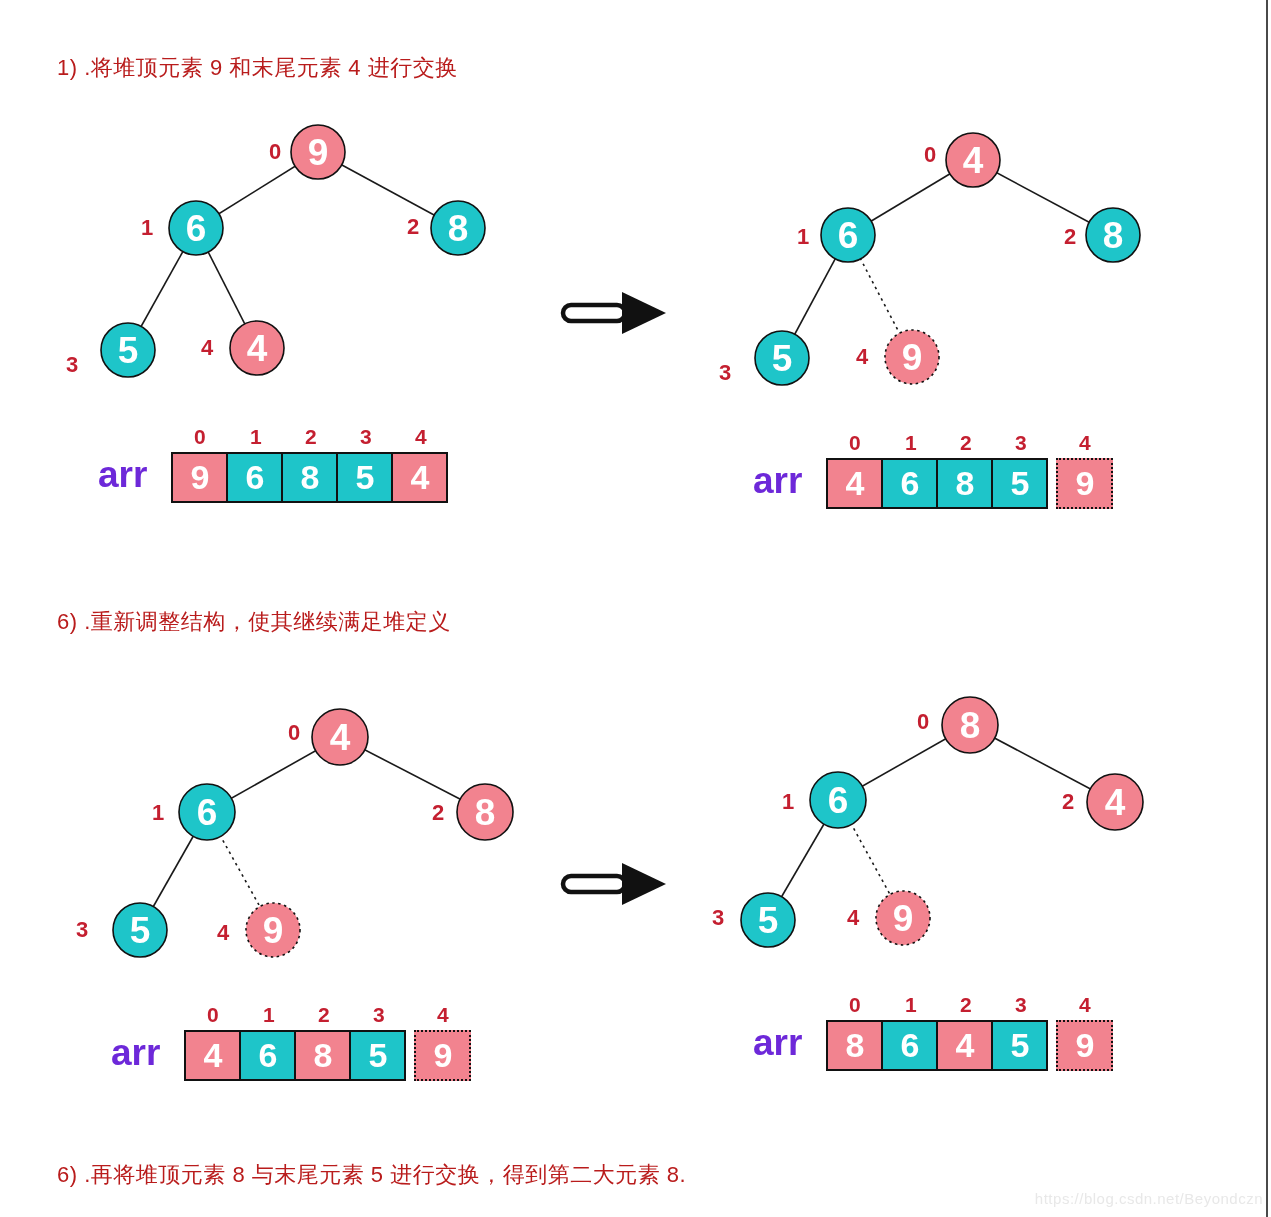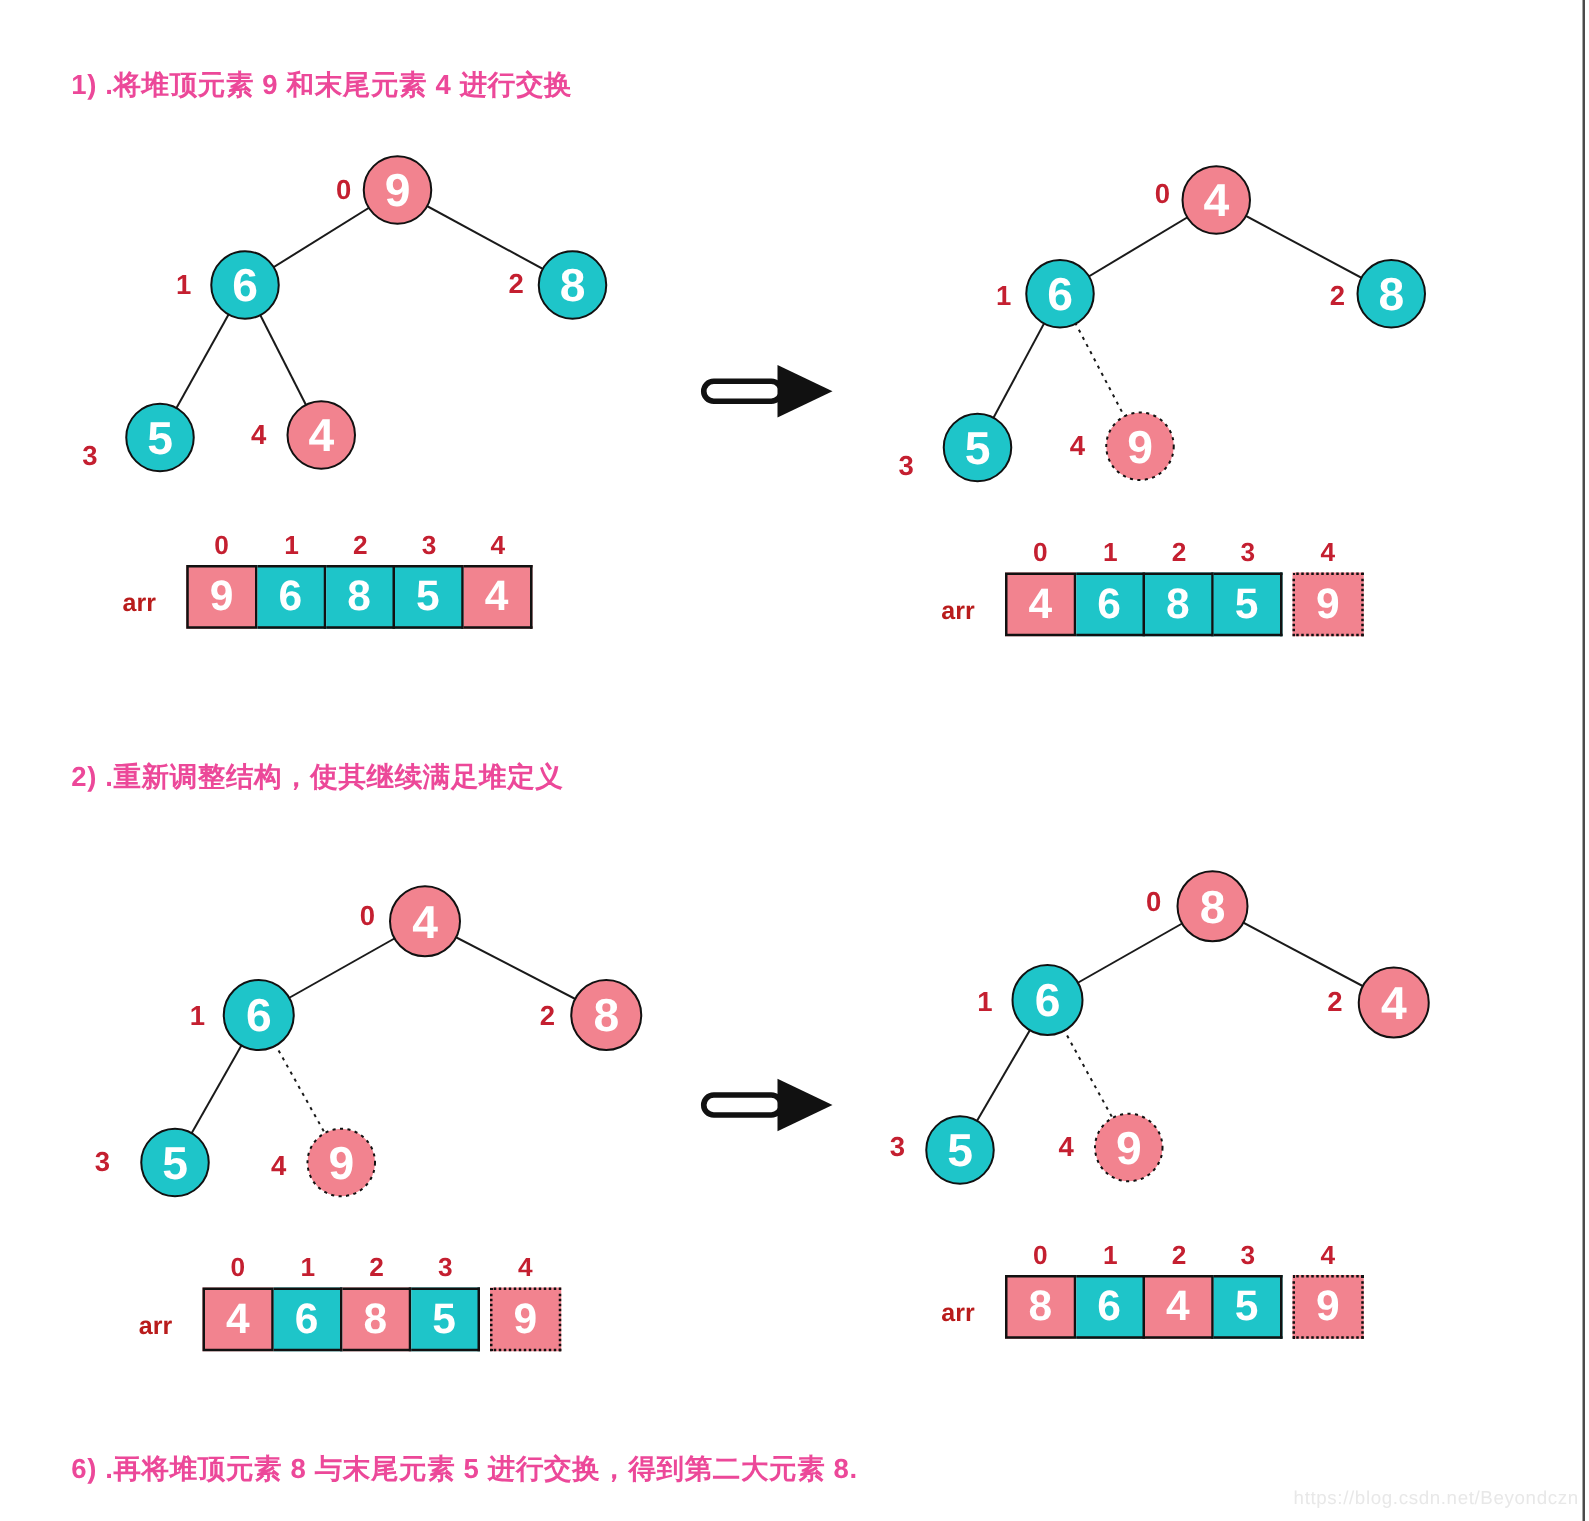--- a/index.html
+++ b/index.html
@@ -1,39 +1,39 @@
 <!DOCTYPE html>
 <html><head>
 <meta charset="utf-8">
 <style>
   html,body{margin:0;padding:0;}
   body{
     width:1271px;height:1217px;position:relative;background:#ffffff;
     font-family:"Liberation Sans", sans-serif;overflow:hidden;
   }
   .heading{
-    position:absolute;color:#ec4899;font-size:22px;font-weight:700;
+    position:absolute;color:#b91c1c;font-size:22px;font-weight:400;
     letter-spacing:0.5px;white-space:nowrap;
   }
   svg.tree,svg.arrow{position:absolute;overflow:visible;}
   .edge{stroke:#1a1a1a;stroke-width:1.6;}
   .edge.dotted{stroke-dasharray:2.5,4;}
   circle.node{stroke:#111;stroke-width:1.6;}
   circle.node.dashed{stroke-dasharray:2.5,3.5;}
   text.nval{
     fill:#ffffff;font-size:37px;font-weight:bold;text-anchor:middle;
     font-family:"Liberation Sans", sans-serif;
   }
   text.idx{
     fill:#c41f30;font-size:22px;font-weight:bold;text-anchor:middle;
     font-family:"Liberation Sans", sans-serif;
   }
   .array-block{position:absolute;display:flex;align-items:flex-end;}
   .arr-label{
-    color:#b91c1c;font-size:20px;font-weight:bold;margin-right:24px;
+    color:#6d28d9;font-size:37px;font-weight:bold;margin-right:24px;
     margin-bottom:10px;line-height:1;
   }
   .cells-group{display:flex;}
   .col{display:flex;flex-direction:column;align-items:center;}
   .cell-idx{
     color:#c41f30;font-size:21px;font-weight:bold;height:22px;line-height:22px;
     margin-bottom:4px;
   }
   .cell{
     width:53px;height:47px;line-height:47px;text-align:center;
@@ -174,21 +174,21 @@
       <div class="cell-idx">3</div>
       <div class="cell" style="background: rgb(30, 197, 201);">5</div>
     </div>
   </div>
   <div class="col detached">
     <div class="cell-idx">4</div>
     <div class="cell" style="background: rgb(242, 131, 143);">9</div>
   </div>
 </div>
 
-<div class="heading" style="left:57px;top:607px">2) .重新调整结构，使其继续满足堆定义</div>
+<div class="heading" style="left:57px;top:607px">6) .重新调整结构，使其继续满足堆定义</div>
 
 <svg class="tree" style="left:70px;top:680px" width="480" height="320">
   <g>
     <line class="edge" x1="270" y1="57" x2="137" y2="132"></line>
     <line class="edge" x1="270" y1="57" x2="415" y2="132"></line>
     <line class="edge" x1="137" y1="132" x2="70" y2="250"></line>
     <line class="edge dotted" x1="137" y1="132" x2="203" y2="250"></line>
   </g>
   <g>
     <circle class="node" cx="270" cy="57" r="28" fill="#f2838f"></circle>

